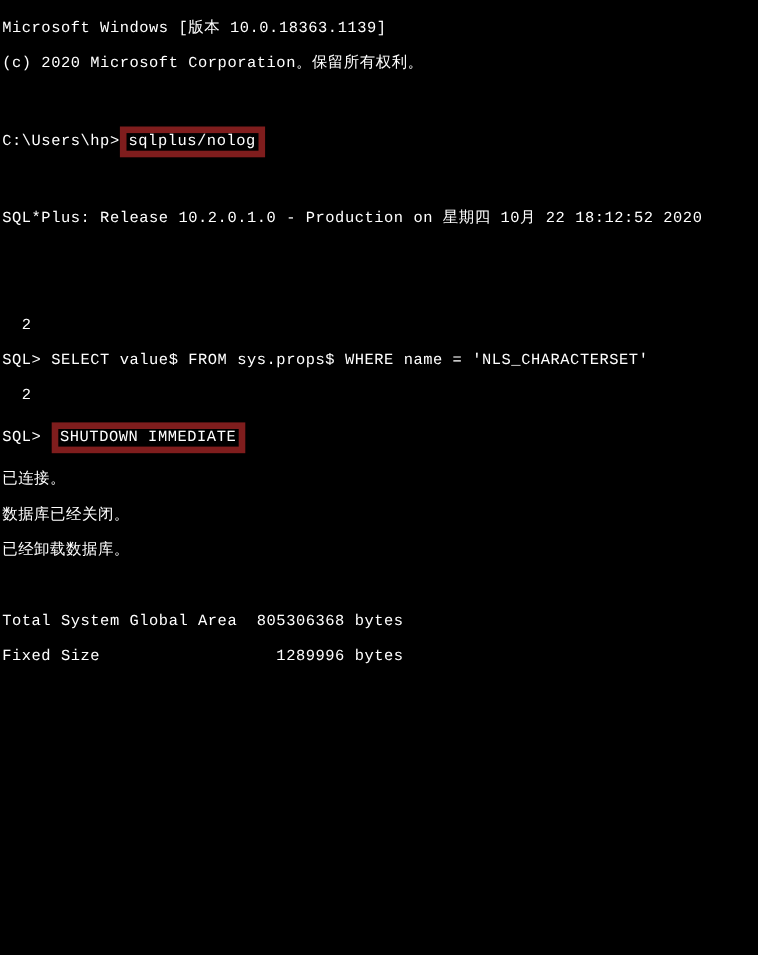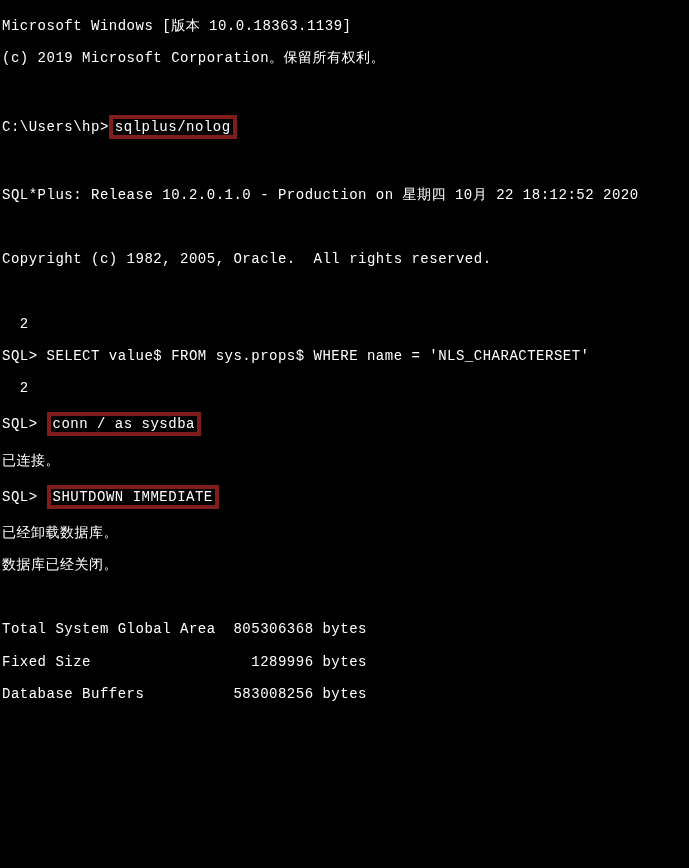--- a/index.html
+++ b/index.html
@@ -17,51 +17,48 @@
     }
     .terminal {
       padding: 2px 0 0 2px;
       white-space: pre;
     }
     .line {
       display: block;
       min-height: 16px;
     }
     .highlight {
-      border: 4px solid #7f1d1d;
+      border: 6px solid #7f1d1d;
       display: inline-block;
       padding: 0 2px;
       margin: 0;
     }
   </style>
 </head>
 <body>
 
 <div class="terminal">
 <span class="line">Microsoft Windows [版本 10.0.18363.1139]</span>
-<span class="line">(c) 2019 Microsoft Corporation。保留所有权利。</span>
+<span class="line">(c) 2020 Microsoft Corporation。保留所有权利。</span>
 <span class="line"> </span>
 <span class="line"><span>C:\Users\hp&gt;</span><span class="highlight">sqlplus/nolog</span></span>
 <span class="line"> </span>
 <span class="line">SQL*Plus: Release 10.2.0.1.0 - Production on 星期四 10月 22 18:12:52 2020</span>
 <span class="line"> </span>
-<span class="line">Copyright (c) 1982, 2005, Oracle.  All rights reserved.</span>
 <span class="line"> </span>
 <span class="line">  2</span>
 <span class="line">SQL&gt; SELECT value$ FROM sys.props$ WHERE name = 'NLS_CHARACTERSET'</span>
 <span class="line">  2</span>
-<span class="line"><span>SQL&gt; </span><span class="highlight">conn / as sysdba</span></span>
+<span class="line"><span>SQL&gt; </span><span class="highlight">SHUTDOWN IMMEDIATE</span></span>
 <span class="line">已连接。</span>
-<span class="line"><span>SQL&gt; </span><span class="highlight">SHUTDOWN IMMEDIATE</span></span>
+<span class="line">数据库已经关闭。</span>
 <span class="line">已经卸载数据库。</span>
-<span class="line">数据库已经关闭。</span>
 <span class="line"> </span>
 <span class="line">Total System Global Area  805306368 bytes</span>
 <span class="line">Fixed Size                  1289996 bytes</span>
-<span class="line">Database Buffers          583008256 bytes</span>
 
 
 
 
 
 
 
 
 
 

